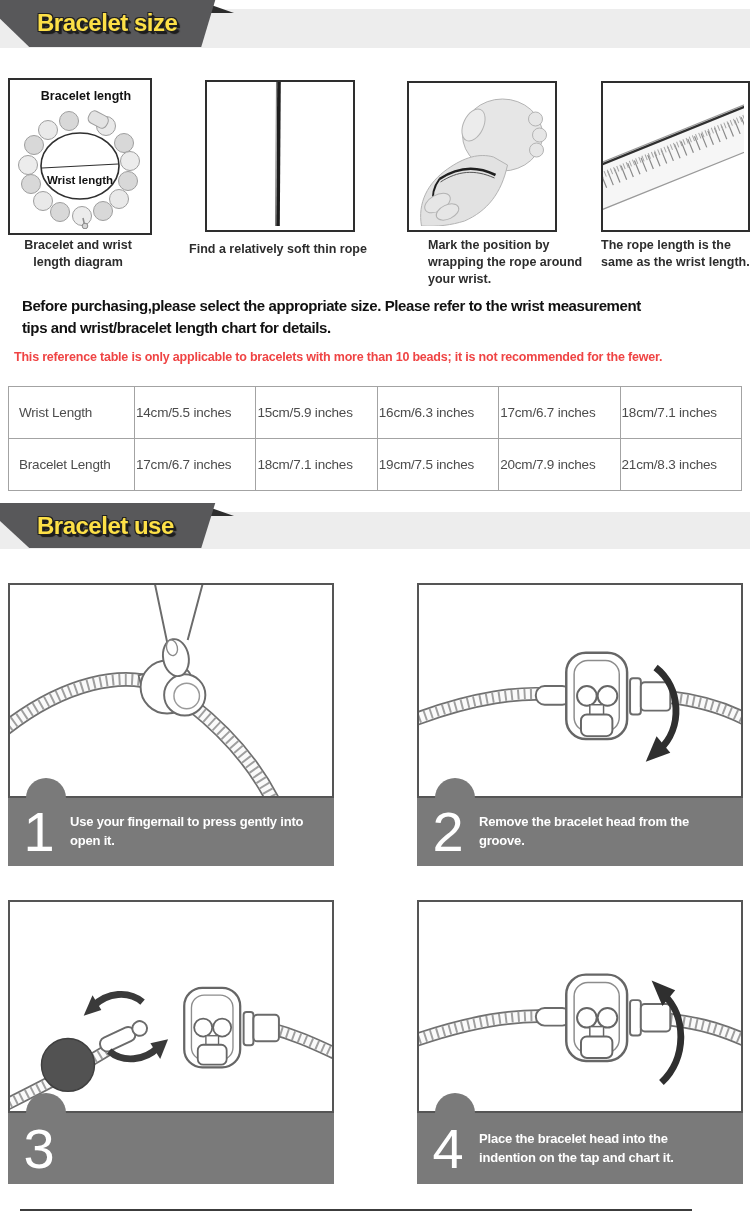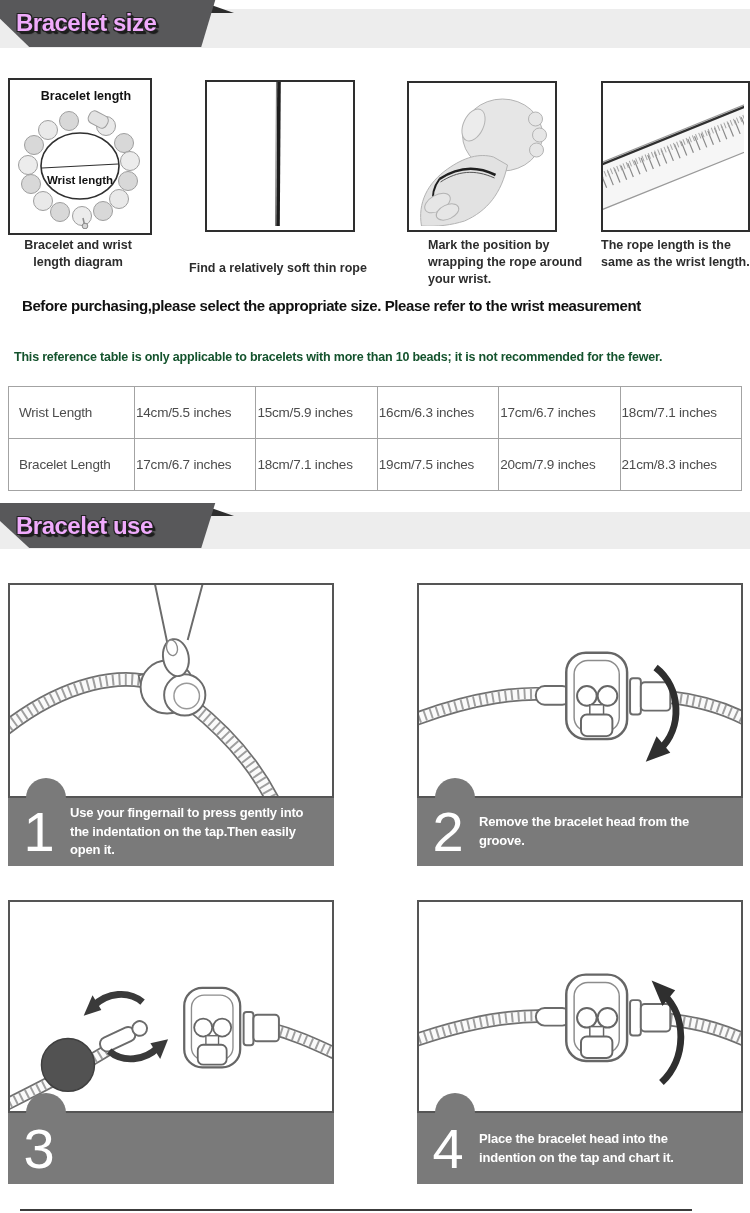--- a/index.html
+++ b/index.html
@@ -11,42 +11,42 @@
   .strip1{top:9px;height:39px;}
   .strip2{top:512px;height:37px;}
   .fold{position:absolute;width:37px;height:13px;background:#2d2d2d;
         clip-path:polygon(0 0,100% 100%,18% 100%);z-index:1;}
   .fold1{left:197px;top:0;}
   .fold2{left:197px;top:503px;}
   .banner{position:absolute;left:0;width:234px;height:47px;background:#58585a;z-index:2;
           clip-path:polygon(0 0,92% 0,86% 100%,12.5% 100%,0 40%);}
   .banner1{top:0;}
   .banner2{top:503px;height:45px;}
-  .banner .btxt{display:block;padding-left:16px;line-height:46px;font-size:24px;font-weight:700;
-          letter-spacing:-0.5px;color:#f0abfc;
+  .banner .btxt{display:block;padding-left:37px;line-height:46px;font-size:24px;font-weight:700;
+          letter-spacing:-0.5px;color:#fde047;
           text-shadow:-1px -1px 0 #222,1px -1px 0 #222,-1px 1px 0 #222,2px 2px 0 #1e1e1e,3px 3px 1px #1a1a1a;}
 
   
   .mbox{position:absolute;background:#fff;border:2px solid #2e2e2e;overflow:hidden;}
   .mbox1{left:8px;top:78px;width:140px;height:153px;}
   .mbox2{left:205px;top:80px;width:146px;height:148px;}
   .mbox3{left:407px;top:81px;width:146px;height:147px;}
   .mbox4{left:601px;top:81px;width:145px;height:147px;}
   .mcap{position:absolute;font-size:12.5px;font-weight:700;color:#2d2d2d;line-height:1.35;}
   .mcap .line{display:block;}
   .mcap1{left:3px;top:237px;width:150px;text-align:center;}
-  .mcap2{left:178px;top:260px;width:200px;text-align:center;white-space:nowrap;}
+  .mcap2{left:178px;top:241px;width:200px;text-align:center;white-space:nowrap;}
   .mcap3{left:428px;top:237px;width:170px;}
   .mcap4{left:601px;top:237px;width:165px;}
 
   
   .intro{position:absolute;left:22px;top:295px;font-size:15px;font-weight:700;color:#111;
          letter-spacing:-0.4px;line-height:22px;}
   .intro .line{display:block;white-space:nowrap;}
-  .note{position:absolute;left:14px;top:350px;font-size:12.5px;font-weight:700;color:#14532d;
+  .note{position:absolute;left:14px;top:350px;font-size:12.5px;font-weight:700;color:#ef4444;
         letter-spacing:-0.2px;white-space:nowrap;}
 
   
   .sizetable{position:absolute;left:8px;top:386px;width:734px;height:99px;border-collapse:collapse;}
   .sizetable td{border:1px solid #a3a3a3;font-size:13.5px;color:#4c4c4c;text-align:left;
         height:49px;letter-spacing:-0.2px;}
   .sizetable td.lbl{text-align:left;padding-left:10px;width:114px;}
 
   
   .panel{position:absolute;width:326px;}
@@ -169,20 +169,21 @@
     <span class="line">wrapping the rope around</span>
     <span class="line">your wrist.</span>
   </div>
   <div class="mcap mcap4">
     <span class="line">The rope length is the</span>
     <span class="line">same as the wrist length.</span>
   </div>
 
   <div class="intro">
     <span class="line">Before purchasing,please select the appropriate size. Please refer to the wrist measurement</span>
+    <span class="line">tips and wrist/bracelet length chart for details.</span>
   </div>
   <div class="note">This reference table is only applicable to bracelets with more than 10 beads; it is not recommended for the fewer.</div>
 
   <table class="sizetable">
     <tbody>
         <tr>
       <td class="lbl">Wrist Length</td>
       <td>14cm/5.5 inches</td>
       <td>15cm/5.9 inches</td>
       <td>16cm/6.3 inches</td>
@@ -224,21 +225,20 @@
         <path d="M 146 -4 L 159 58 M 196 -4 L 180 56" fill="none" stroke="#6b6b6b" stroke-width="2"></path>
         <ellipse cx="168" cy="74" rx="13" ry="19" fill="#fff" stroke="#6b6b6b" stroke-width="2" transform="rotate(-10 168 74)"></ellipse>
         <ellipse cx="164" cy="64" rx="5.5" ry="8" fill="#fff" stroke="#8a8a8a" stroke-width="1.4" transform="rotate(-12 164 64)"></ellipse>
       </svg>
     </div>
     <div class="bump"></div>
     <div class="pbar">
       <div class="pnum">1</div>
       <div class="ptext">
         <span class="line">Use your fingernail to press gently into</span>
-        <span class="line">the indentation on the tap.Then easily</span>
         <span class="line">open it.</span>
       </div>
     </div>
   </div>
 
   <div class="panel panelB rowA">
     <div class="pimg">
       <svg viewBox="0 0 326 215" width="322" height="211">
         <path id="rB1" d="M -8 138 C 55 114 105 108 138 112" fill="none"></path>
         <use href="#rB1" stroke="#707070" stroke-width="14"></use>

